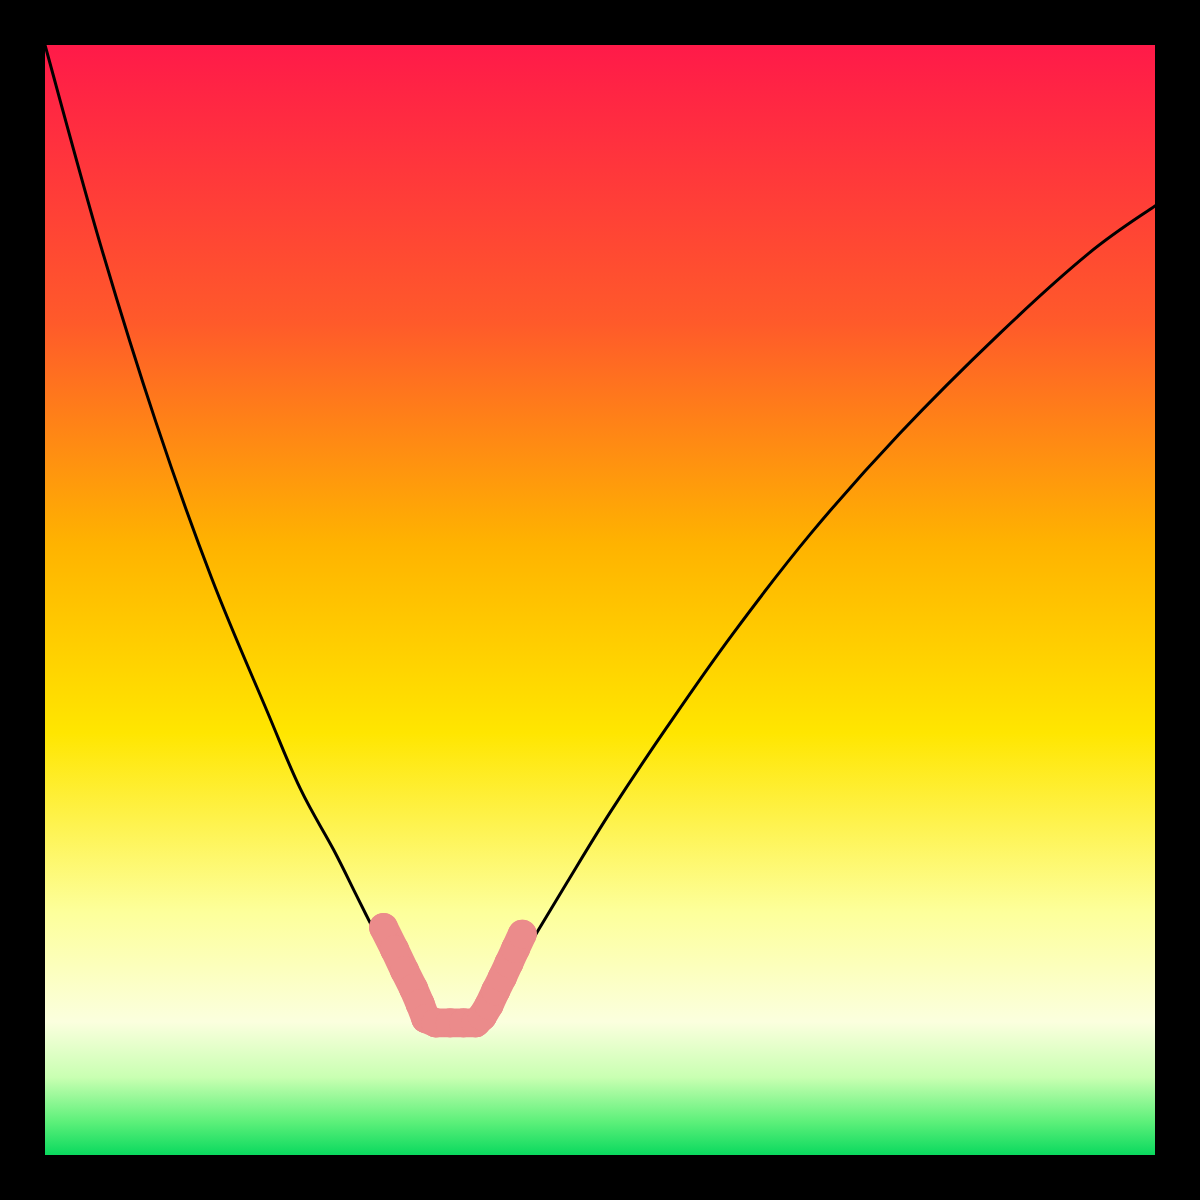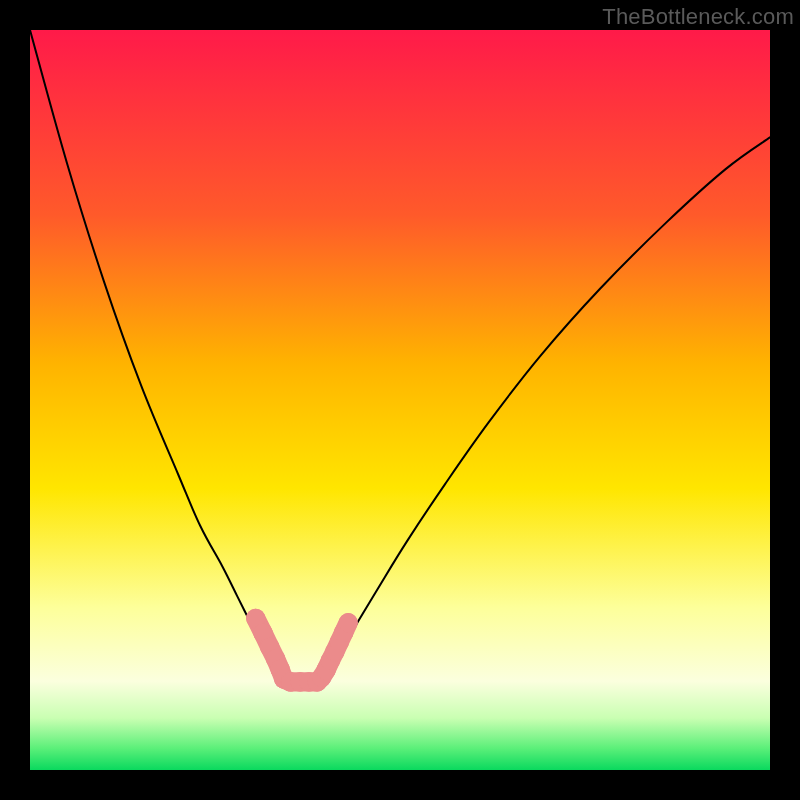--- a/index.html
+++ b/index.html
@@ -107,14 +107,13 @@
           <circle cx="296" cy="640.1" r="9.62" fill="#eb8b8b"></circle>
           <circle cx="300.44" cy="630.48" r="9.62" fill="#eb8b8b"></circle>
           <circle cx="304.88" cy="621.6" r="9.62" fill="#eb8b8b"></circle>
           <circle cx="309.32" cy="611.98" r="9.62" fill="#eb8b8b"></circle>
           <circle cx="313.76" cy="602.36" r="9.62" fill="#eb8b8b"></circle>
           <circle cx="318.2" cy="592.74" r="9.62" fill="#eb8b8b"></circle>
         </g>
     </svg>
   </div>
 
-  <div class="attribution">TheBottleneck.com</div>
 </div>
 
 </body></html>

